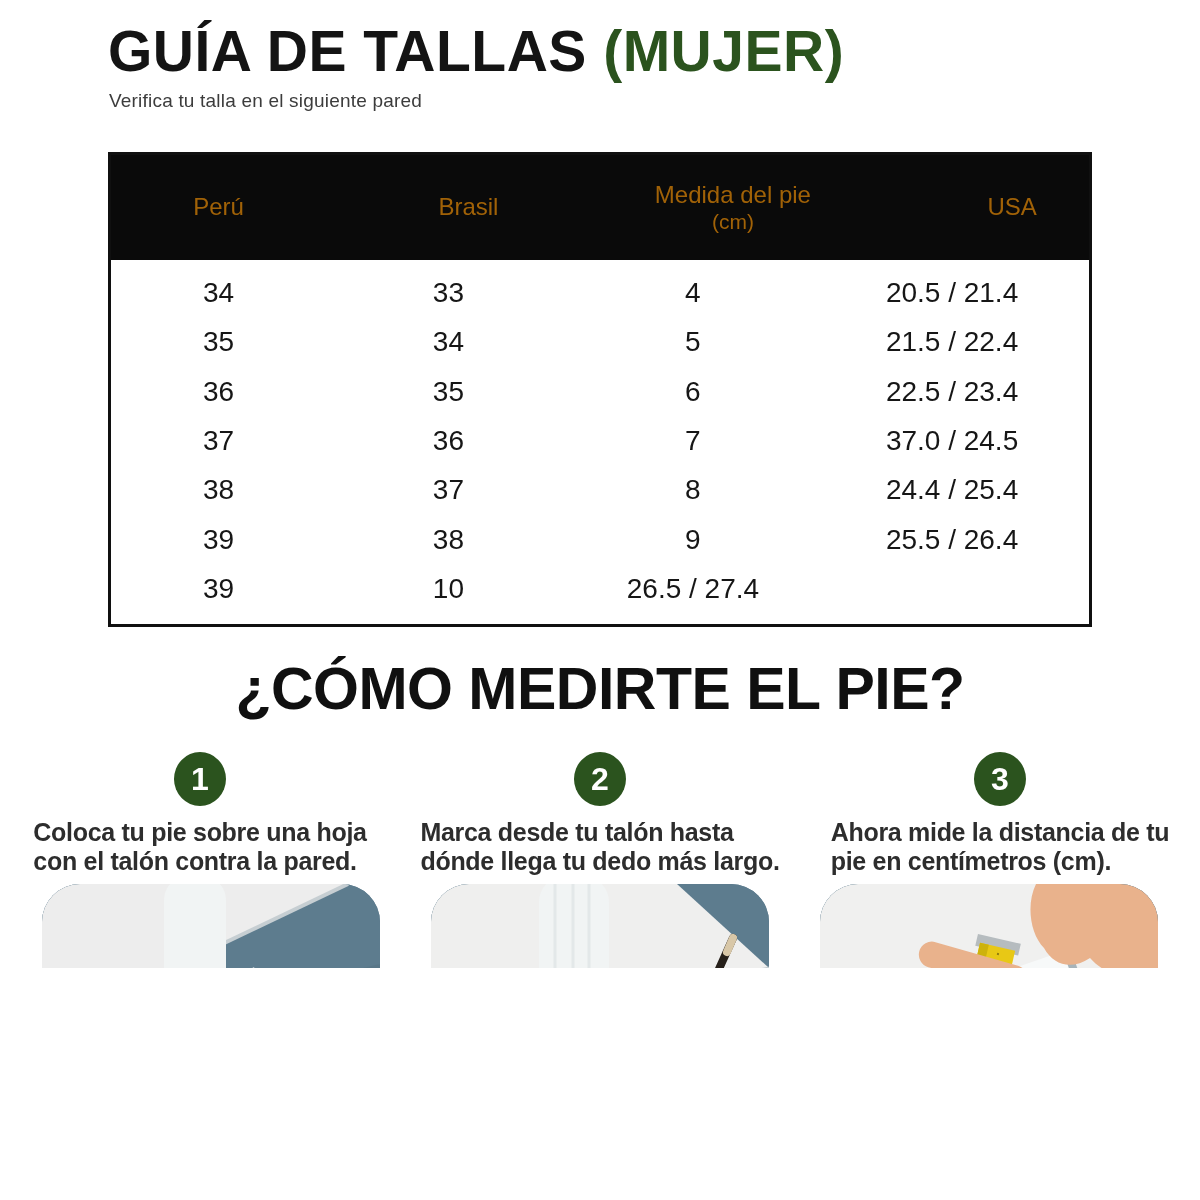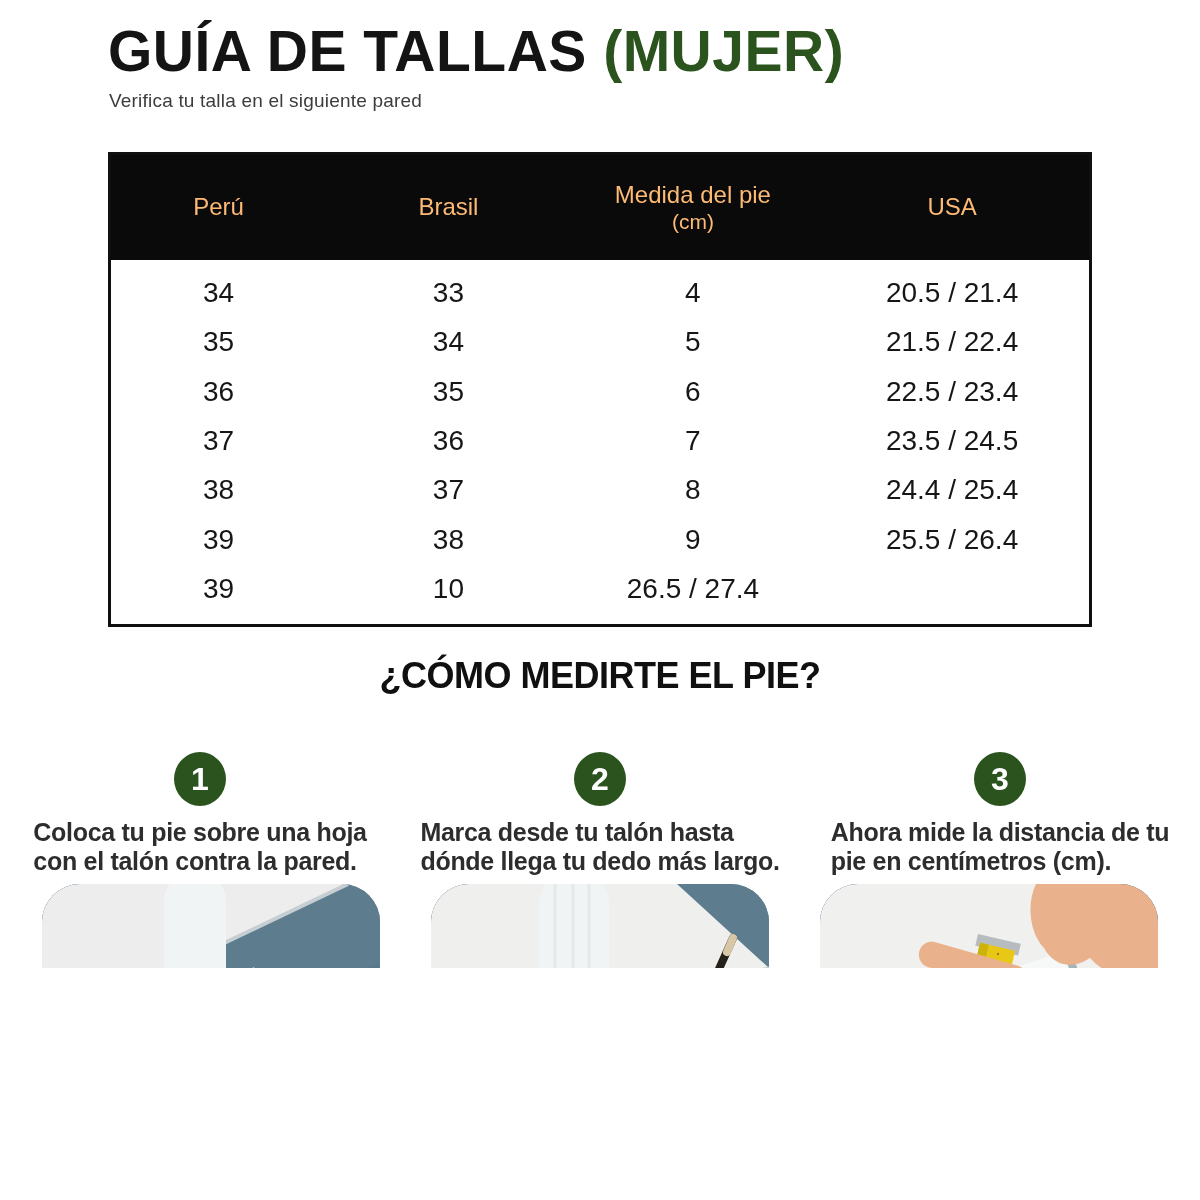--- a/index.html
+++ b/index.html
@@ -19,39 +19,40 @@
   .subtitle { margin: 8px 0 0 1px; font-size: 19px; color: #3c3c3c; letter-spacing: 0.2px; }
 
   
   .size-table {
     position: absolute; left: 108px; top: 152px;
     width: 984px; height: 475px;
     border: 3px solid #101010; box-sizing: border-box;
     background: #fff;
   }
   .thead {
-    height: 105px; background: #0a0a0a; color: #fdba74;
+    height: 105px; background: #0a0a0a; color: #a16207;
     display: grid; grid-template-columns: 22% 25% 25% 28%;
     align-items: center;
+    gap: 20px;
   }
   .th { text-align: center; font-size: 24px; line-height: 1.2; }
   .th .sub { display: block; font-size: 21px; }
   .tbody {
     display: grid; grid-auto-rows: 1fr;
     height: calc(100% - 105px); box-sizing: border-box;
     padding: 8px 0 10px 0;
   }
   .trow { display: grid; grid-template-columns: 22% 25% 25% 28%; align-items: center; }
   .tcell { text-align: center; font-size: 28px; color: #161616; }
 
   
   .howto-heading {
     position: absolute; left: 0; top: 655px; width: 1200px;
     margin: 0; text-align: center;
-    font-size: 36px; font-weight: 800; color: #101010; letter-spacing: -0.5px;
+    font-size: 59px; font-weight: 800; color: #101010; letter-spacing: -0.5px;
   }
   .steps { position: absolute; left: 0; top: 752px; width: 1200px; display: flex; }
   .step { flex: 1; display: flex; flex-direction: column; align-items: center; padding: 0 10px; }
   .step-badge {
     width: 52px; height: 54px; border-radius: 50%;
     background: #2b531e; color: #ffffff;
     font-size: 32px; font-weight: 700;
     display: flex; align-items: center; justify-content: center;
   }
   .step-text {
@@ -99,21 +100,21 @@
         <div class="trow">
           <div class="tcell">36</div>
           <div class="tcell">35</div>
           <div class="tcell">6</div>
           <div class="tcell">22.5 / 23.4</div>
         </div>
         <div class="trow">
           <div class="tcell">37</div>
           <div class="tcell">36</div>
           <div class="tcell">7</div>
-          <div class="tcell">23.5 / 24.5</div>
+          <div class="tcell">37.0 / 24.5</div>
         </div>
         <div class="trow">
           <div class="tcell">38</div>
           <div class="tcell">37</div>
           <div class="tcell">8</div>
           <div class="tcell">24.4 / 25.4</div>
         </div>
         <div class="trow">
           <div class="tcell">39</div>
           <div class="tcell">38</div>

